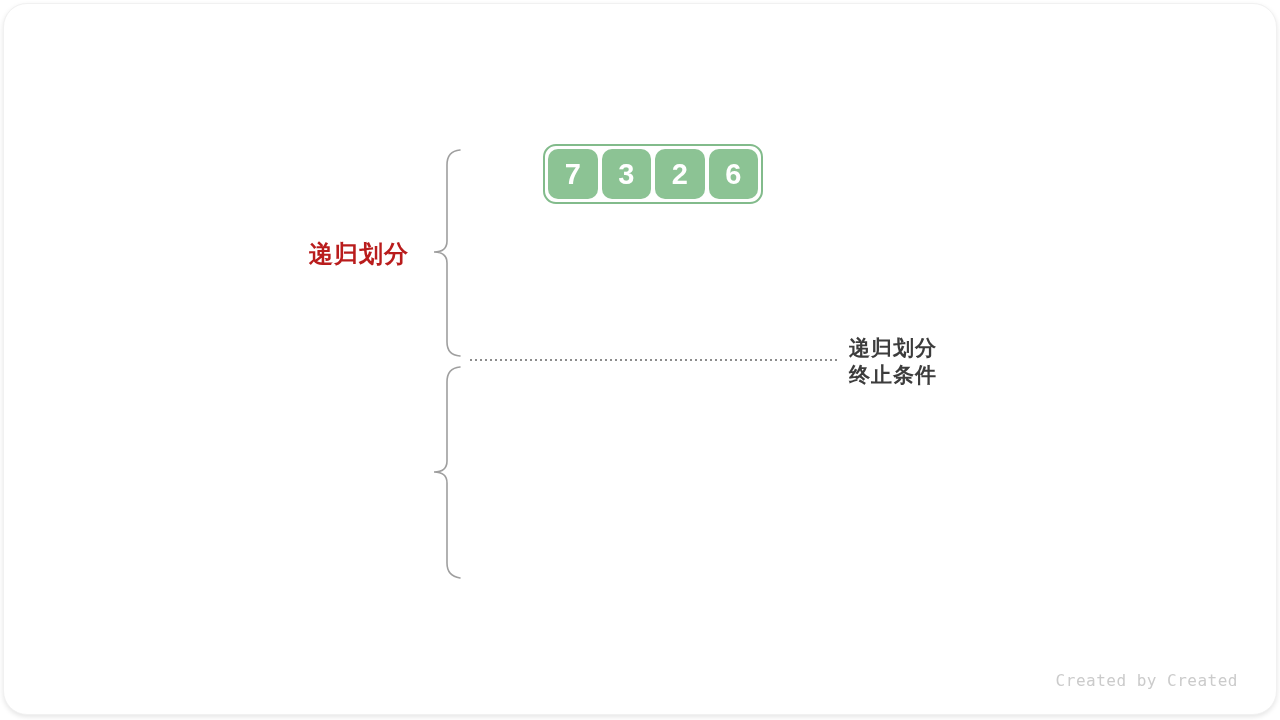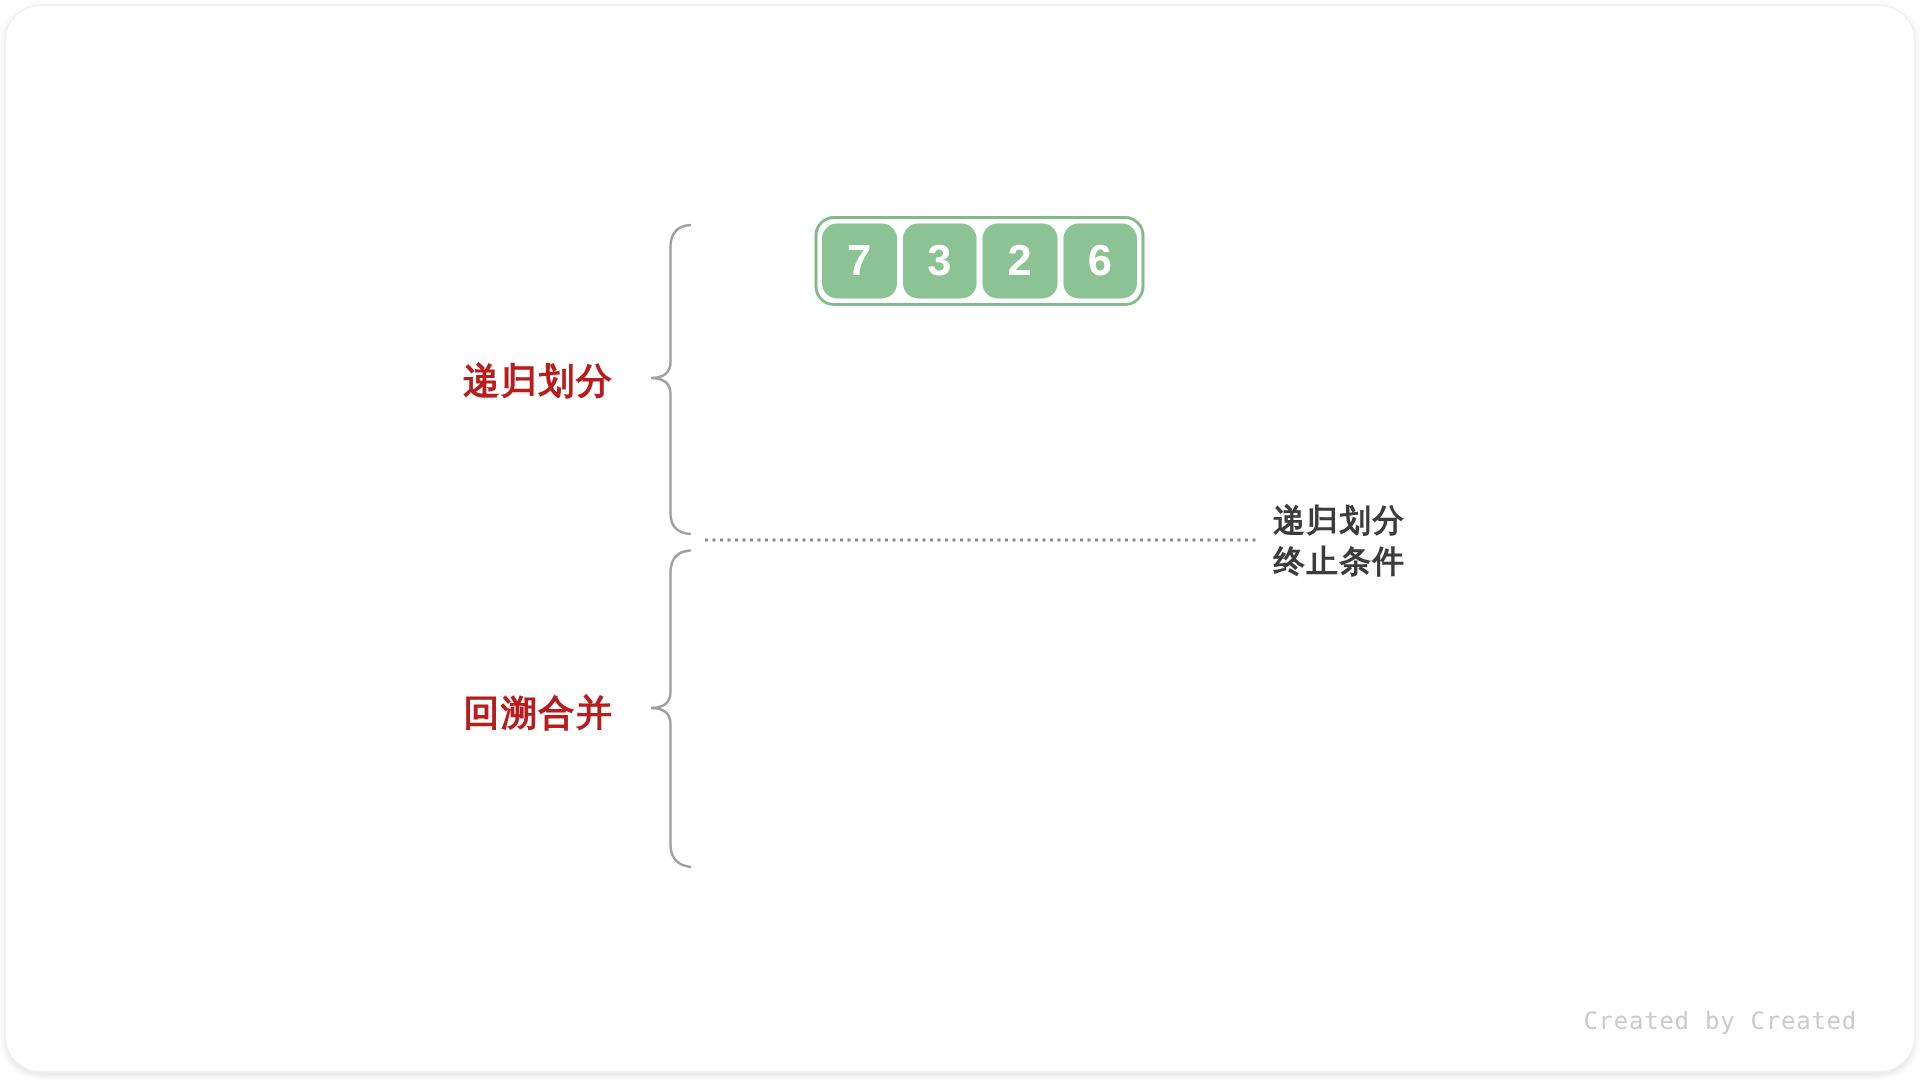--- a/index.html
+++ b/index.html
@@ -90,21 +90,20 @@
 
   <div class="array-box">
     <div class="tile">7</div>
     <div class="tile">3</div>
     <div class="tile">2</div>
     <div class="tile">6</div>
   </div>
 
   <div class="phase-label one">递归划分</div>
 
-  <div class="phase-label two">回溯合并</div>
 
   <div class="annotation">
     <div>递归划分</div>
     <div>终止条件</div>
   </div>
 
   <svg class="overlay" viewBox="0 0 1280 720">
     <path d="M 456 146 Q 443 147 443 161 L 443 237 Q 443 248 430 248 Q 443 248 443 259 L 443 338 Q 443 351 456 352" fill="none" stroke-width="1.6" stroke-linecap="round" stroke="#9f9f9f"></path>
     <path d="M 456 363 Q 443 364 443 378 L 443 457 Q 443 468 430 468 Q 443 468 443 479 L 443 559 Q 443 572 456 574" fill="none" stroke-width="1.6" stroke-linecap="round" stroke="#9f9f9f"></path>
     <line x1="466" y1="356" x2="834" y2="356" stroke-width="2" stroke-dasharray="2 3" stroke="#8c8c8c"></line>

